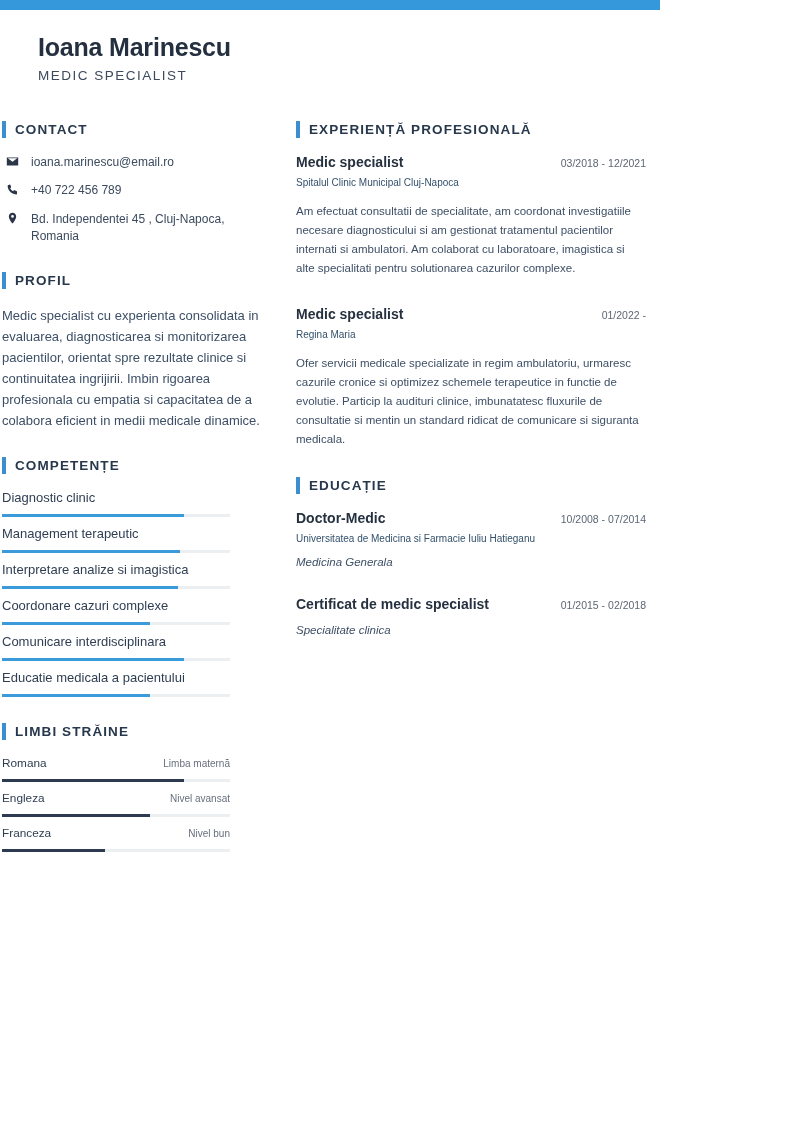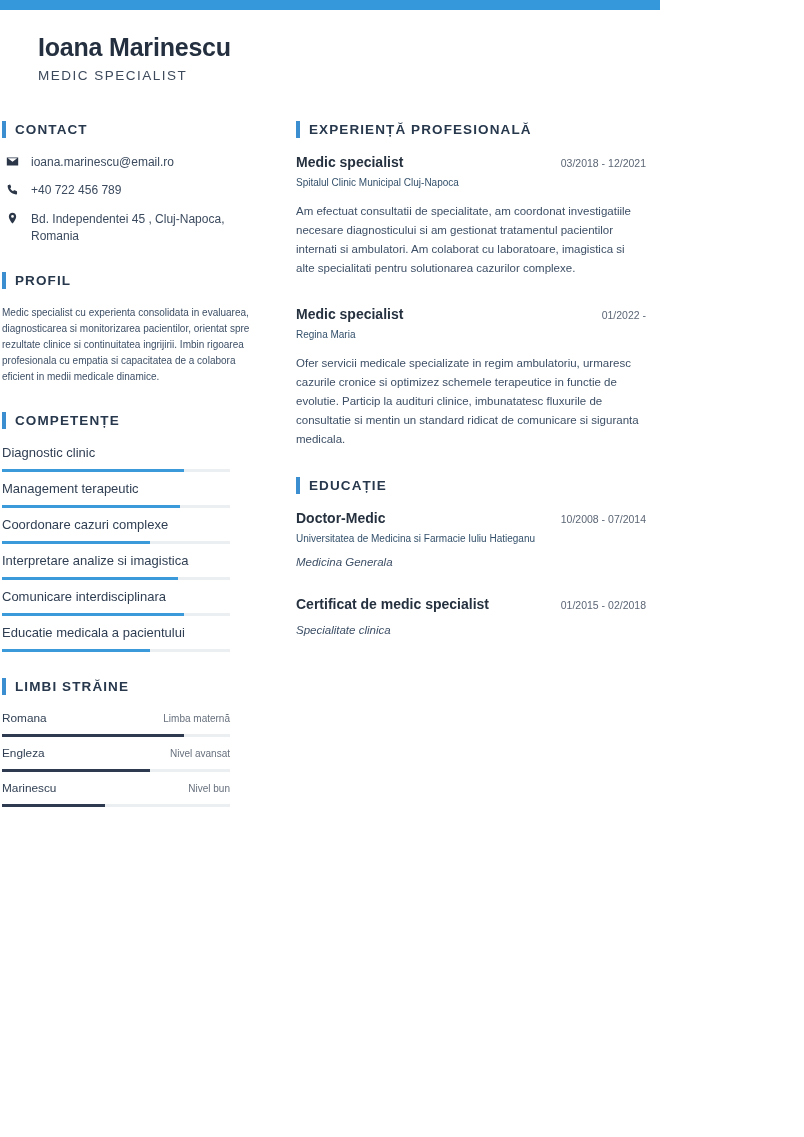--- a/index.html
+++ b/index.html
@@ -94,21 +94,21 @@
     padding-top: 1px;
   }
   .contact-icon svg { display: block; fill: #2b3648; }
   .contact-text {
     font-size: 12px;
     color: #3b4a5e;
     line-height: 1.45;
   }
   
   .profile-text {
-    font-size: 10px;
+    font-size: 13px;
     color: #3d4f66;
     line-height: 1.62;
   }
   
   .skill { margin-bottom: 9px; }
   .skill-label {
     font-size: 13px;
     color: #2f3e52;
     margin-bottom: 9px;
   }
@@ -245,29 +245,29 @@
               <div class="bar-fill" style="width: 80%;"></div>
             </div>
           </div>
           <div class="skill">
             <div class="skill-label">Management terapeutic</div>
             <div class="bar-track">
               <div class="bar-fill" style="width: 78%;"></div>
             </div>
           </div>
           <div class="skill">
+            <div class="skill-label">Interpretare analize si imagistica</div>
+            <div class="bar-track">
+              <div class="bar-fill" style="width: 77%;"></div>
+            </div>
+          </div>
+          <div class="skill">
             <div class="skill-label">Coordonare cazuri complexe</div>
             <div class="bar-track">
               <div class="bar-fill" style="width: 65%;"></div>
-            </div>
-          </div>
-          <div class="skill">
-            <div class="skill-label">Interpretare analize si imagistica</div>
-            <div class="bar-track">
-              <div class="bar-fill" style="width: 77%;"></div>
             </div>
           </div>
           <div class="skill">
             <div class="skill-label">Comunicare interdisciplinara</div>
             <div class="bar-track">
               <div class="bar-fill" style="width: 80%;"></div>
             </div>
           </div>
           <div class="skill">
             <div class="skill-label">Educatie medicala a pacientului</div>
@@ -297,21 +297,21 @@
             <div class="lang-row">
               <span class="lang-name">Engleza</span>
               <span class="lang-level">Nivel avansat</span>
             </div>
             <div class="bar-track">
               <div class="bar-fill dark" style="width: 65%;"></div>
             </div>
           </div>
           <div class="lang">
             <div class="lang-row">
-              <span class="lang-name">Marinescu</span>
+              <span class="lang-name">Franceza</span>
               <span class="lang-level">Nivel bun</span>
             </div>
             <div class="bar-track">
               <div class="bar-fill dark" style="width: 45%;"></div>
             </div>
           </div>
         </div>
       </div>
 
     </div>

